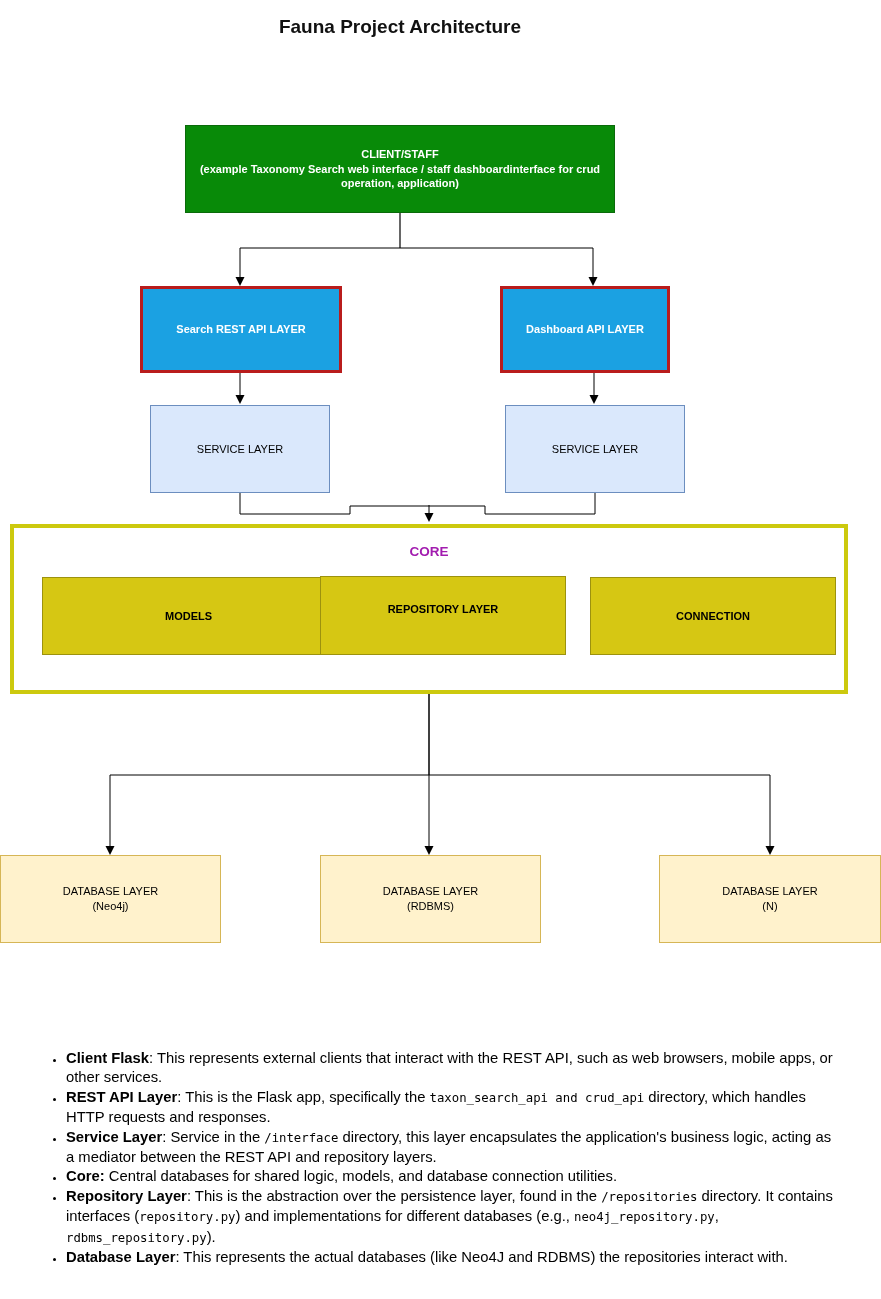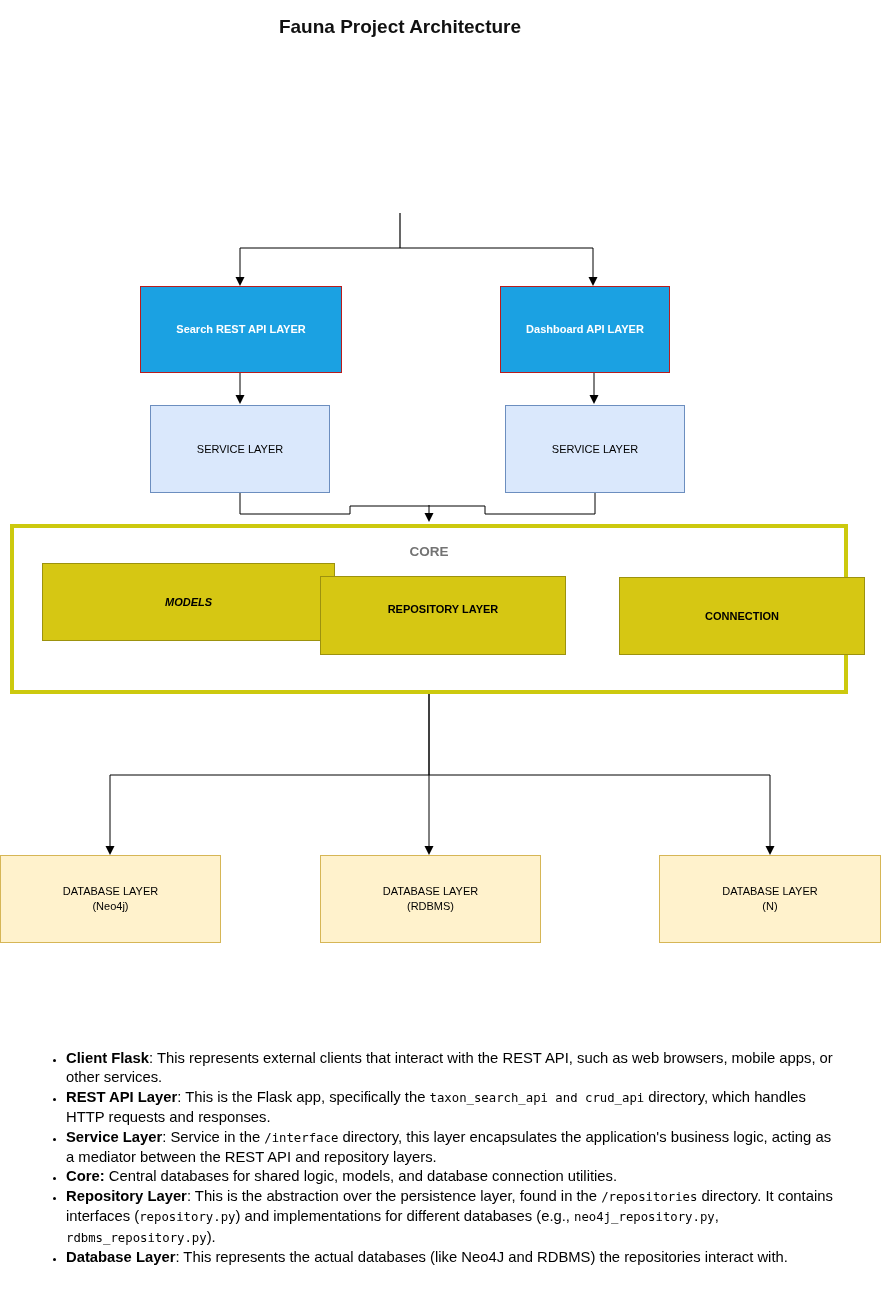--- a/index.html
+++ b/index.html
@@ -21,45 +21,45 @@
     position:absolute; display:flex; align-items:center; justify-content:center;
     text-align:center; font-size:11px; line-height:14.5px;
   }
 
   .client {
     left:185px; top:125px; width:430px; height:88px;
     background:#088A08; border:1px solid #0A6A0A; color:#fff; font-weight:bold;
     padding:0 12px;
   }
   .api {
-    background:#1BA1E2; border:1px solid #b91c1c; color:#fff; font-weight:bold;
+    background:#1BA1E2; border:3px solid #b91c1c; color:#fff; font-weight:bold;
     padding:0 10px;
   }
   .api-left  { left:140px; top:286px; width:202px; height:87px; }
   .api-right { left:500px; top:286px; width:170px; height:87px; }
 
   .service {
     background:#DAE8FC; border:1px solid #6C8EBF; color:#000;
   }
   .service-left  { left:150px; top:405px; width:180px; height:88px; }
   .service-right { left:505px; top:405px; width:180px; height:88px; }
 
   .core {
     position:absolute; left:10px; top:524px; width:838px; height:170px;
     background:#ffffff; border:4px solid #CCC90E;
   }
   .core-title {
-    margin-top:16px; text-align:center; font-size:13.5px; font-weight:bold; color:#737373;
+    margin-top:16px; text-align:center; font-size:13.5px; font-weight:bold; color:#a21caf;
   }
   .gold {
     background:#D6C713; border:1px solid #9C920E; color:#000; font-weight:bold;
   }
-  .gold-models     { left:42px;  top:563px; width:293px; height:78px;font-style:italic; }
+  .gold-models     { left:42px;  top:577px; width:293px; height:78px; }
   .gold-repository { left:320px; top:576px; width:246px; height:79px; padding-bottom:13px; }
-  .gold-connection { left:619px; top:577px; width:246px; height:78px; }
+  .gold-connection { left:590px; top:577px; width:246px; height:78px; }
 
   .db {
     background:#FFF2CC; border:1px solid #D6B656; color:#000;
     flex-direction:column; line-height:15px;
   }
   .db-left   { left:0px;   top:855px; width:221px; height:88px; }
   .db-middle { left:320px; top:855px; width:221px; height:88px; }
   .db-right  { left:659px; top:855px; width:222px; height:88px; }
 
   ul.notes {
@@ -97,20 +97,26 @@
     <path d="M595,493 V514 H485 V506 H429" stroke="#000" stroke-width="1" fill="none"></path>
     <path d="M429,505 V513" stroke="#000" stroke-width="1" fill="none" marker-end="url(#arrow)"></path>
 
     <path d="M429,694 V775" stroke="#000" stroke-width="1.5" fill="none"></path>
     <path d="M110,775 H770" stroke="#000" stroke-width="1" fill="none"></path>
     <path d="M110,775 V846" stroke="#000" stroke-width="1" fill="none" marker-end="url(#arrow)"></path>
     <path d="M429,775 V846" stroke="#000" stroke-width="1" fill="none" marker-end="url(#arrow)"></path>
     <path d="M770,775 V846" stroke="#000" stroke-width="1" fill="none" marker-end="url(#arrow)"></path>
   </svg>
 
+  <div class="box client">
+    <div>
+      <div>CLIENT/STAFF</div>
+      <div>(example Taxonomy Search web interface / staff dashboardinterface for crud operation, application)</div>
+    </div>
+  </div>
 
   <div class="box api api-left">
     <span>Search REST API LAYER</span>
   </div>
   <div class="box api api-right">
     <span>Dashboard API LAYER</span>
   </div>
 
   <div class="box service service-left">
     <span>SERVICE LAYER</span>

